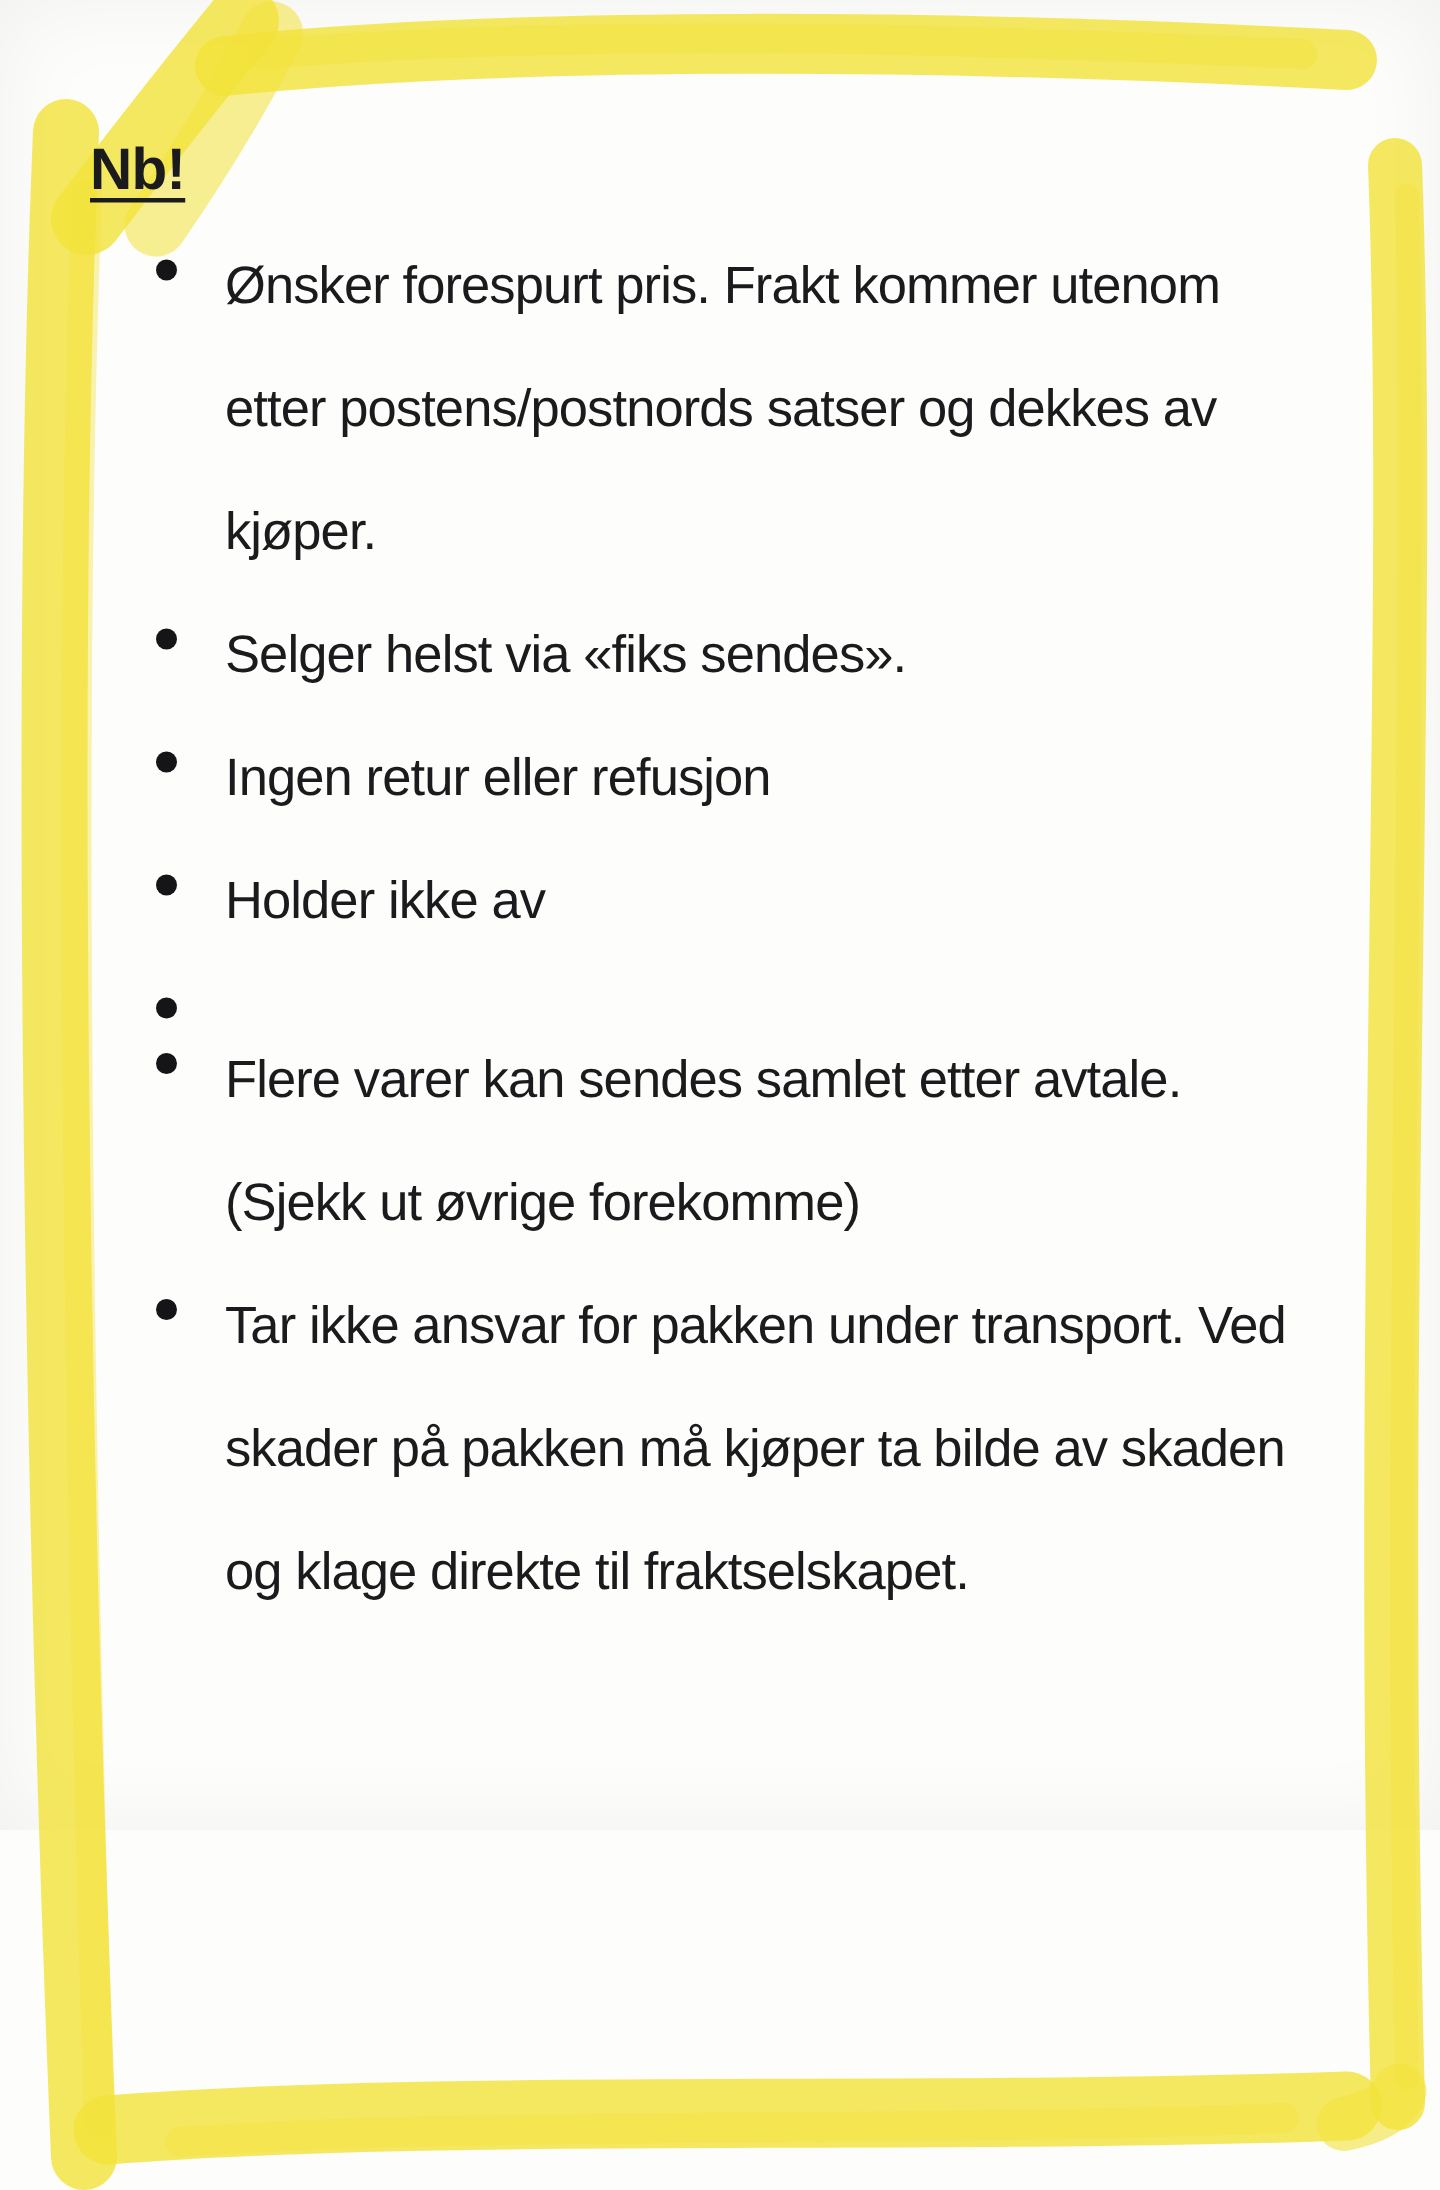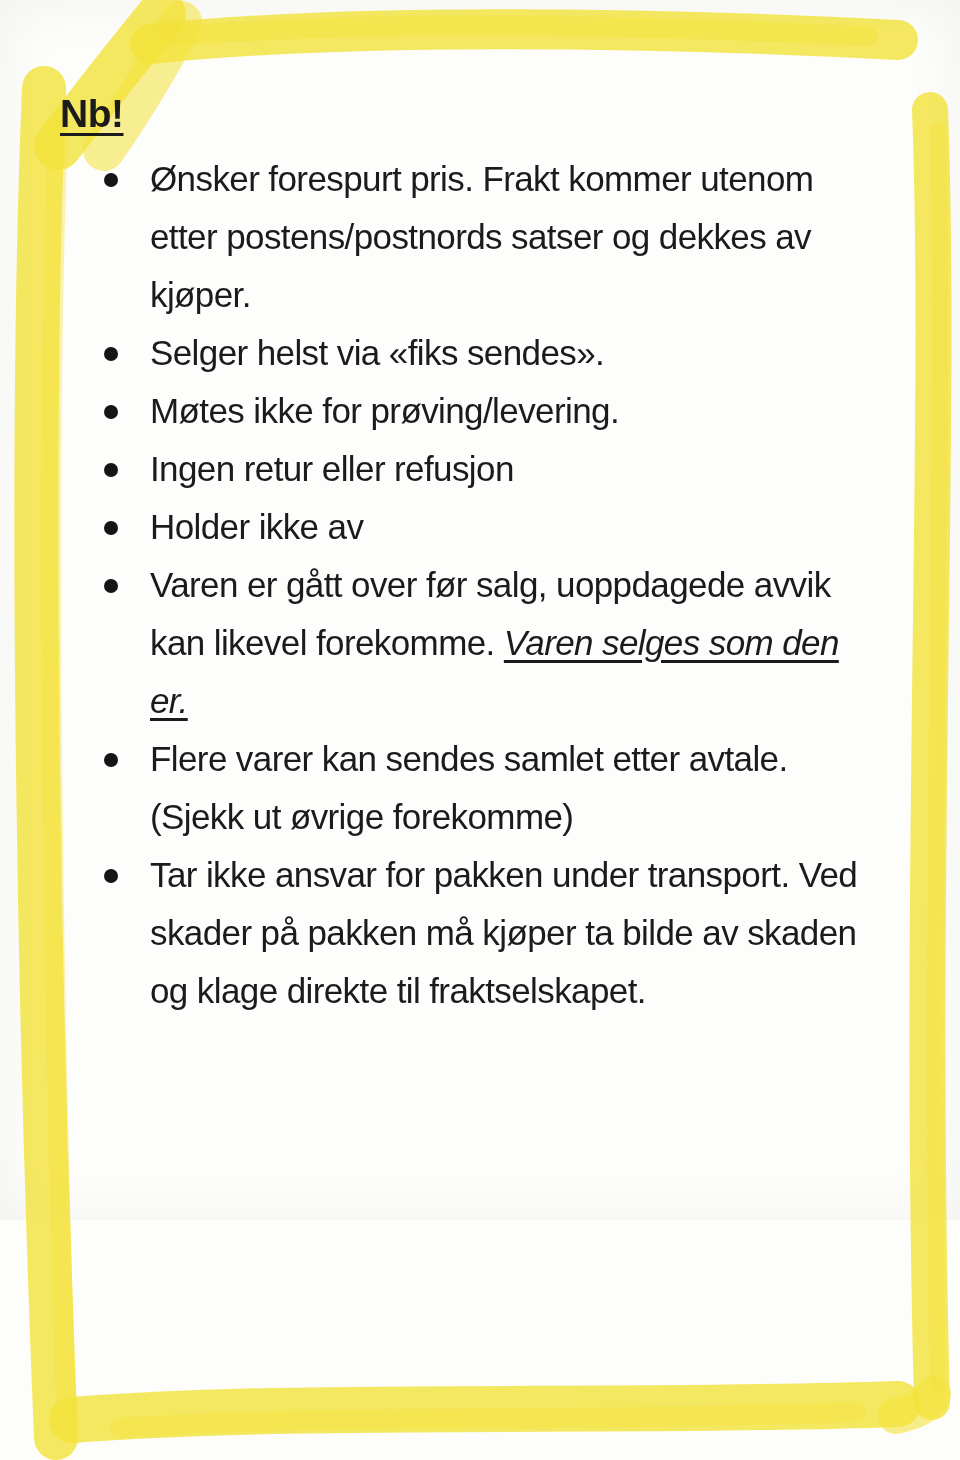--- a/index.html
+++ b/index.html
@@ -54,21 +54,21 @@
     flex: none;
     width: 14px;
     height: 14px;
     border-radius: 50%;
     background: #151517;
     margin: 23px 32px 0 44px;
   }
   .item-text {
     margin: 0;
     font-size: 35px;
-    line-height: 58px;
+    line-height: 82px;
     letter-spacing: -0.6px;
     max-width: 725px;
   }
   .em {
     font-style: italic;
     text-decoration: underline;
     text-underline-offset: 5px;
   }
 </style>
 </head>
@@ -107,38 +107,33 @@
       <li class="item">
         <span class="bullet"></span>
         <p class="item-text"><span>Ønsker forespurt pris. Frakt kommer utenom etter postens/postnords satser og dekkes av kjøper.</span></p>
       </li>
 
       <li class="item">
         <span class="bullet"></span>
         <p class="item-text"><span>Selger helst via «fiks sendes».</span></p>
       </li>
 
-      <li class="item">
-        <span class="bullet"></span>
-        <p class="item-text"><span>Møtes ikke for prøving/levering.</span></p>
-      </li>
 
       <li class="item">
         <span class="bullet"></span>
         <p class="item-text"><span>Ingen retur eller refusjon</span></p>
       </li>
 
       <li class="item">
         <span class="bullet"></span>
         <p class="item-text"><span>Holder ikke av</span></p>
       </li>
 
       <li class="item">
         <span class="bullet"></span>
-        <p class="item-text"><span>Varen er gått over før salg, uoppdagede avvik kan likevel forekomme. </span><span class="em">Varen selges som den er.</span></p>
       </li>
 
 
       <li class="item">
         <span class="bullet"></span>
         <p class="item-text"><span>Flere varer kan sendes samlet etter avtale. (Sjekk ut øvrige forekomme)</span></p>
       </li>
 
       <li class="item">
         <span class="bullet"></span>

